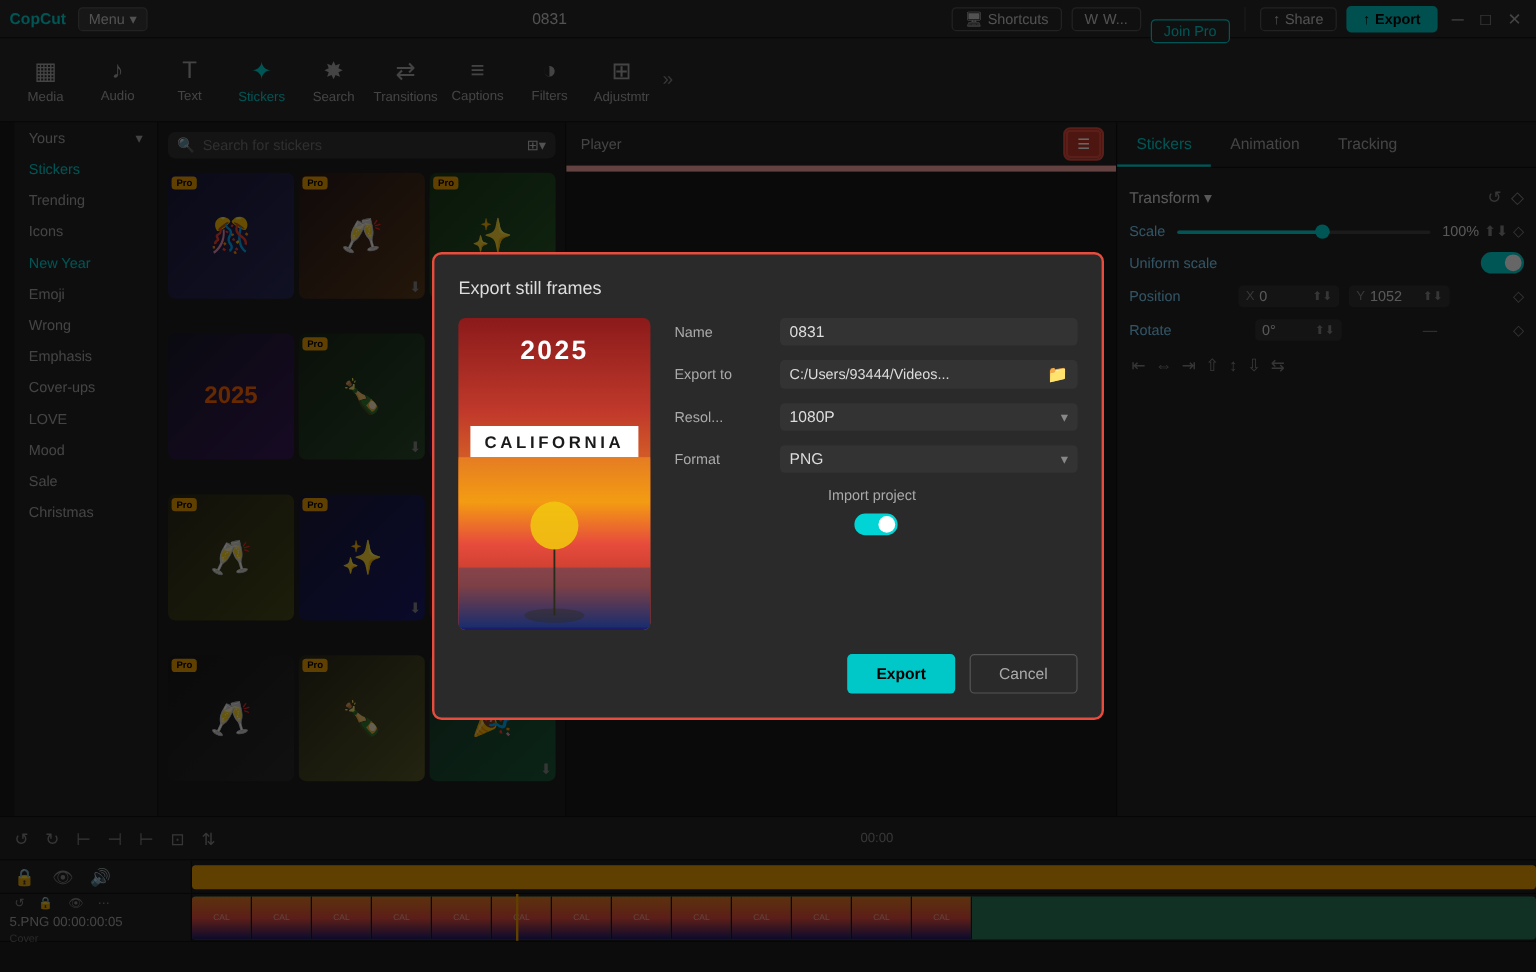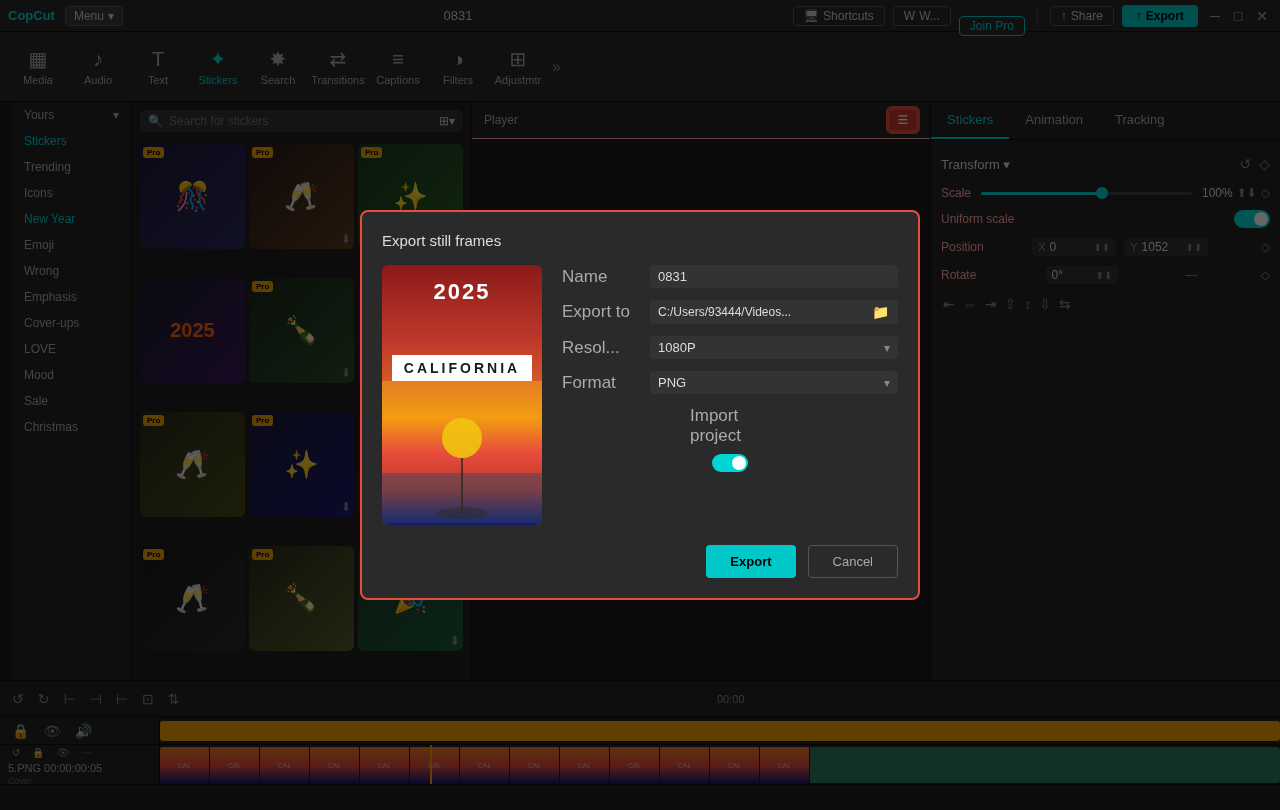--- a/index.html
+++ b/index.html
@@ -37,40 +37,40 @@
     .stickers-search { display: flex; align-items: center; background: #333; border-radius: 6px; margin: 8px; padding: 4px 8px; gap: 6px; }
     .stickers-search input { background: none; border: none; outline: none; color: #ccc; font-size: 12px; width: 100%; }
     .stickers-grid { display: grid; grid-template-columns: repeat(3, 1fr); gap: 4px; padding: 4px 8px; overflow-y: auto; flex: 1; }
     .sticker-thumb { background: #2a2a2a; border-radius: 6px; aspect-ratio: 1; display: flex; align-items: center; justify-content: center; overflow: hidden; position: relative; cursor: pointer; }
     .pro-badge { position: absolute; top: 3px; left: 3px; background: #f0a000; color: #000; font-size: 8px; font-weight: bold; padding: 1px 4px; border-radius: 3px; }
     .sticker-emoji { font-size: 28px; }
     .sticker-dl { position: absolute; bottom: 3px; right: 3px; color: #888; font-size: 12px; }
 
     
     .player-area { flex: 1; background: #1a1a1a; display: flex; flex-direction: column; position: relative; }
-    .player-header { display: flex; align-items: center; justify-content: space-between; padding: 6px 12px; background: #252525; border-bottom: 1px solid #fca5a5; }
+    .player-header { display: flex; align-items: center; justify-content: space-between; padding: 6px 12px; background: #252525; border-bottom: 5px solid #fca5a5; }
     .player-title { color: #aaa; font-size: 12px; }
     .player-menu-btn { background: #c0392b; border: 2px solid #e74c3c; border-radius: 4px; width: 30px; height: 24px; display: flex; align-items: center; justify-content: center; cursor: pointer; color: #fff; }
     .player-canvas { flex: 1; display: flex; align-items: center; justify-content: center; position: relative; }
     .preview-img { width: 195px; height: 340px; border-radius: 6px; overflow: hidden; background: linear-gradient(180deg, #8B1A1A 0%, #c0392b 30%, #e67e22 60%, #e74c3c 80%); display: flex; flex-direction: column; align-items: center; justify-content: flex-start; padding-top: 20px; position: relative; }
     .preview-year { color: #fff; font-size: 28px; font-weight: bold; letter-spacing: 2px; text-shadow: 2px 2px 4px rgba(0,0,0,0.5); }
     .preview-california { background: #fff; color: #1a1a1a; font-size: 18px; font-weight: bold; letter-spacing: 3px; padding: 6px 14px; margin-top: 80px; width: 90%; text-align: center; }
     .preview-sunset { width: 100%; flex: 1; background: linear-gradient(180deg, #e67e22 0%, #f39c12 30%, #e74c3c 50%, #1a1a6e 100%); display: flex; align-items: flex-end; justify-content: center; }
 
     
     .right-panel { width: 350px; background: #252525; border-left: 1px solid #111; display: flex; flex-direction: column; }
     .right-tabs { display: flex; border-bottom: 1px solid #111; }
     .right-tab { padding: 10px 16px; cursor: pointer; color: #aaa; font-size: 13px; border-bottom: 2px solid transparent; }
     .right-tab.active { color: #00d4d4; border-bottom-color: #00d4d4; }
     .right-content { padding: 10px; flex: 1; overflow-y: auto; }
     .section-header { display: flex; align-items: center; justify-content: space-between; padding: 6px 0; margin-bottom: 8px; }
     .section-title { color: #ddd; font-size: 13px; font-weight: 500; }
     .section-icons { display: flex; gap: 8px; color: #888; font-size: 14px; }
     .property-row { display: flex; align-items: center; justify-content: space-between; margin-bottom: 10px; }
-    .property-label { color: #fca5a5; font-size: 12px; text-align: center; }
+    .property-label { color: #7dd3fc; font-size: 12px; text-align: center; }
     .property-value { color: #ddd; font-size: 12px; }
     .scale-slider { display: flex; align-items: center; gap: 8px; flex: 1; margin: 0 10px; }
     .slider-track { flex: 1; height: 3px; background: #444; border-radius: 2px; position: relative; }
     .slider-fill { height: 100%; background: #00d4d4; width: 60%; border-radius: 2px; }
     .slider-thumb { width: 12px; height: 12px; background: #00d4d4; border-radius: 50%; position: absolute; right: 40%; top: -4.5px; }
     .toggle-on { background: #00d4d4; width: 36px; height: 18px; border-radius: 9px; position: relative; cursor: pointer; }
     .toggle-on::after { content: ''; position: absolute; right: 2px; top: 2px; width: 14px; height: 14px; background: #fff; border-radius: 50%; }
     .position-inputs { display: flex; gap: 8px; align-items: center; }
     .pos-input { display: flex; align-items: center; gap: 4px; background: #333; border-radius: 4px; padding: 2px 6px; }
     .pos-label { color: #888; font-size: 11px; }
@@ -82,21 +82,21 @@
     .modal-overlay { position: absolute; top: 0; left: 0; width: 100%; height: 100%; background: rgba(0,0,0,0.6); display: flex; align-items: center; justify-content: center; z-index: 100; }
     .modal { background: #2a2a2a; border: 2px solid #e74c3c; border-radius: 8px; width: 560px; padding: 20px; display: flex; flex-direction: column; gap: 0; }
     .modal-title { color: #ddd; font-size: 15px; margin-bottom: 16px; font-weight: 500; }
     .modal-body { display: flex; gap: 20px; }
     .modal-preview { width: 160px; min-height: 260px; border-radius: 6px; overflow: hidden; background: linear-gradient(180deg, #8B1A1A 0%, #c0392b 30%, #e67e22 60%, #e74c3c 80%); display: flex; flex-direction: column; align-items: center; justify-content: flex-start; padding-top: 14px; flex-shrink: 0; }
     .modal-preview-year { color: #fff; font-size: 22px; font-weight: bold; letter-spacing: 2px; }
     .modal-preview-california { background: #fff; color: #1a1a1a; font-size: 14px; font-weight: bold; letter-spacing: 3px; padding: 5px 10px; margin-top: 50px; width: 88%; text-align: center; }
     .modal-preview-sunset { width: 100%; flex: 1; background: linear-gradient(180deg, #e67e22 0%, #f39c12 20%, #e74c3c 40%, #c0392b 60%, #8B1A1A 80%, #1a1a6e 100%); }
     .modal-form { flex: 1; display: flex; flex-direction: column; gap: 12px; }
     .form-row { display: flex; align-items: center; gap: 8px; }
-    .form-label { color: #aaa; font-size: 17px; width: 80px; flex-shrink: 0; }
+    .form-label { color: #aaa; font-size: 12px; width: 80px; flex-shrink: 0; }
     .form-input { flex: 1; background: none; border: none; outline: none; color: #ddd; font-size: 13px; }
     .form-input-wrap { flex: 1; background: #333; border-radius: 4px; padding: 4px 8px; display: flex; align-items: center; }
     .form-select { display: flex; align-items: center; justify-content: space-between; flex: 1; background: #333; border-radius: 4px; padding: 4px 8px; cursor: pointer; }
     .form-select-val { color: #ddd; font-size: 13px; }
     .form-select-arrow { color: #888; font-size: 12px; }
     .form-path { flex: 1; background: #333; border-radius: 4px; padding: 4px 8px; display: flex; align-items: center; justify-content: space-between; }
     .form-path-val { color: #ddd; font-size: 12px; white-space: nowrap; overflow: hidden; text-overflow: ellipsis; max-width: 180px; }
     .form-path-btn { color: #888; font-size: 14px; cursor: pointer; }
     .import-toggle { display: flex; align-items: center; justify-content: space-between; flex-direction: column; }
     .modal-footer { display: flex; justify-content: flex-end; gap: 12px; margin-top: 20px; }

